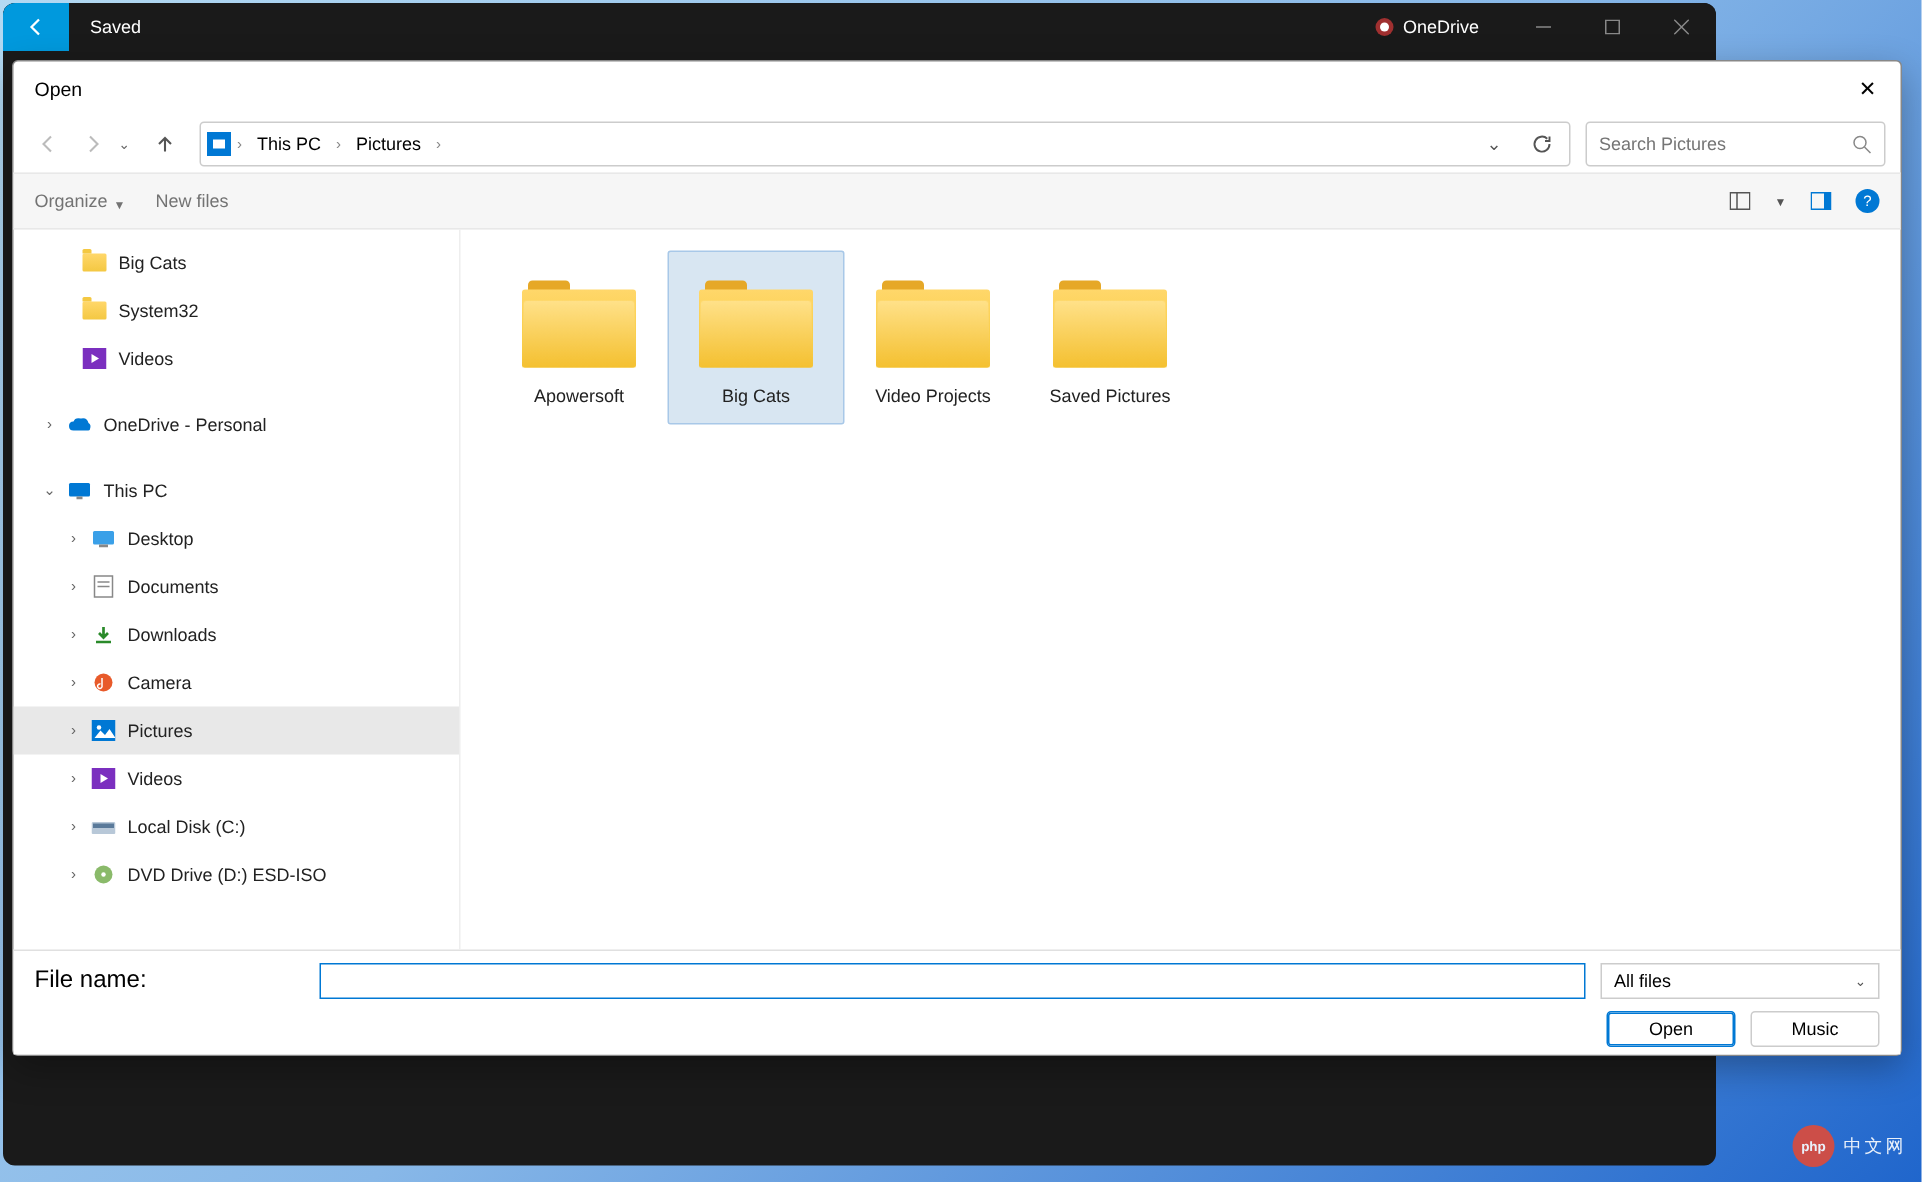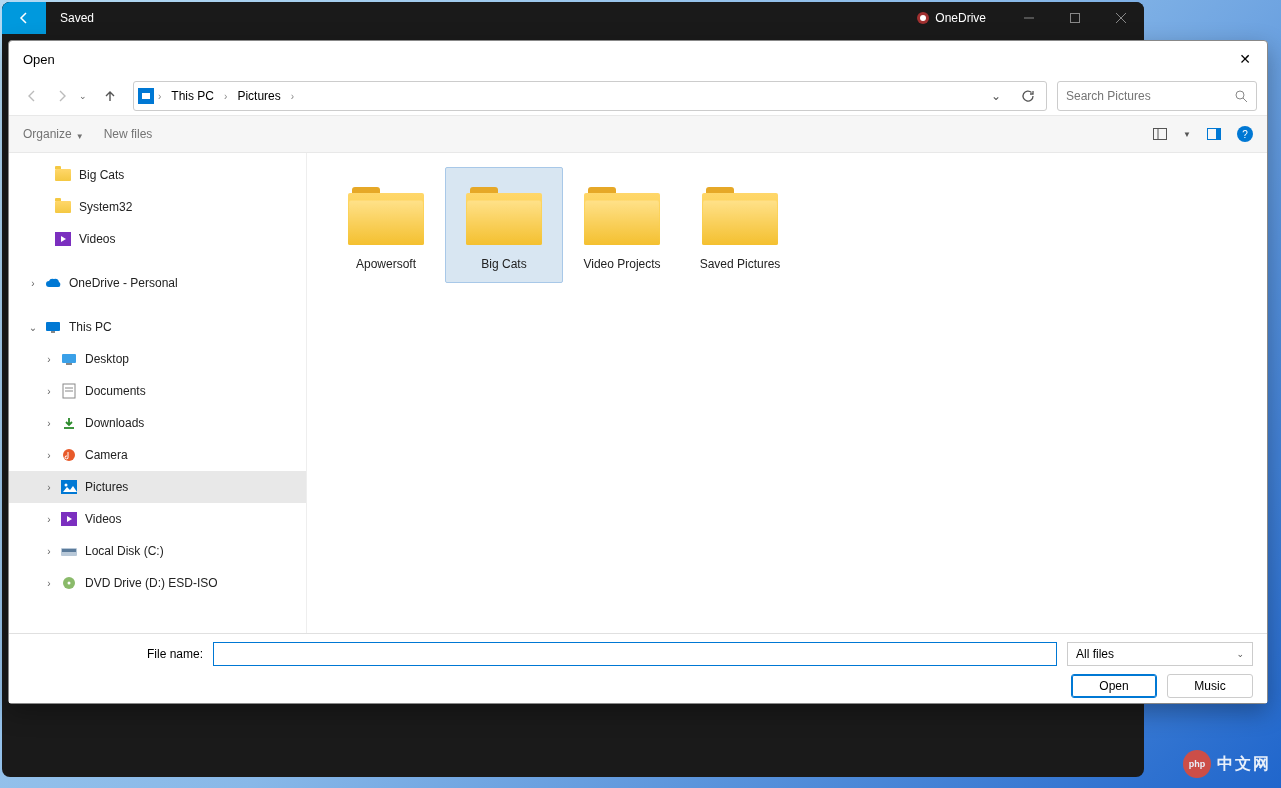--- a/index.html
+++ b/index.html
@@ -62,30 +62,30 @@
 .folder-item { width: 118px; height: 116px; display: flex; flex-direction: column; align-items: center; justify-content: center; cursor: pointer; border-radius:2px; gap:12px; padding-top:8px; }
 .folder-item.selected { background: #d8e6f2; border:1px solid #a8c8e8; }
 .folder-big { width: 76px; height: 58px; position: relative; }
 .folder-big-back { position:absolute; top:0; left:4px; width:28px; height:12px; background:#e6a827; border-radius:3px 3px 0 0; }
 .folder-big-body { position:absolute; top:6px; left:0; right:0; bottom:0; background: linear-gradient(#ffd76a 0%, #f6c834 100%); border-radius:2px; }
 .folder-big-front { position:absolute; top:12px; left:0; right:0; bottom:0; background: linear-gradient(#ffe189 0%, #f4c030 100%); border-radius:2px; transform:perspective(100px) rotateX(4deg); transform-origin:bottom; }
 .folder-name { font-size: 12px; color: #222; text-align:center; }
 
 .footer { height: 70px; border-top: 1px solid #e0e0e0; display: flex; flex-direction:column; padding: 8px 14px; gap:8px; background:#fff; }
 .footer-row1 { display:flex; align-items:center; gap:10px; }
-.file-name-label { width: 180px; text-align: right; font-size: 12px; }
+.file-name-label { width: 180px; text-align: left; font-size: 16px; }
 .file-name-input { flex: 1; height: 24px; border: 1px solid #0078d4; padding: 0 6px; outline:none; }
 .filter-dropdown { width: 186px; height: 24px; border: 1px solid #ccc; display: flex; align-items: center; justify-content: space-between; padding: 0 8px; cursor: pointer; }
 .footer-row2 { display:flex; justify-content:flex-end; gap:10px; }
 .dlg-btn { width: 86px; height: 24px; border: 1px solid #ccc; background: #fff; cursor: pointer; border-radius:3px; font-size:12px; }
 .dlg-btn.primary { border: 1px solid #0078d4; box-shadow: 0 0 0 1px #0078d4 inset; }
 
 .watermark { position:absolute; bottom:10px; right:10px; display:flex; align-items:center; gap:6px; opacity:0.9; }
 .watermark-badge { width:28px; height:28px; background:#de4b3a; border-radius:50%; color:#fff; display:flex; align-items:center; justify-content:center; font-size:9px; font-weight:bold; }
-.watermark-text { font-size:16px; color:#fff; letter-spacing:2px;font-weight:bold; }
+.watermark-text { font-size:12px; color:#fff; letter-spacing:2px; }
 
 svg { display:block; }
 </style>
 </head>
 <body>
 
 <div class="app-window">
   <div class="titlebar">
     <div class="back-btn">
       <svg width="16" height="16" viewBox="0 0 16 16">

